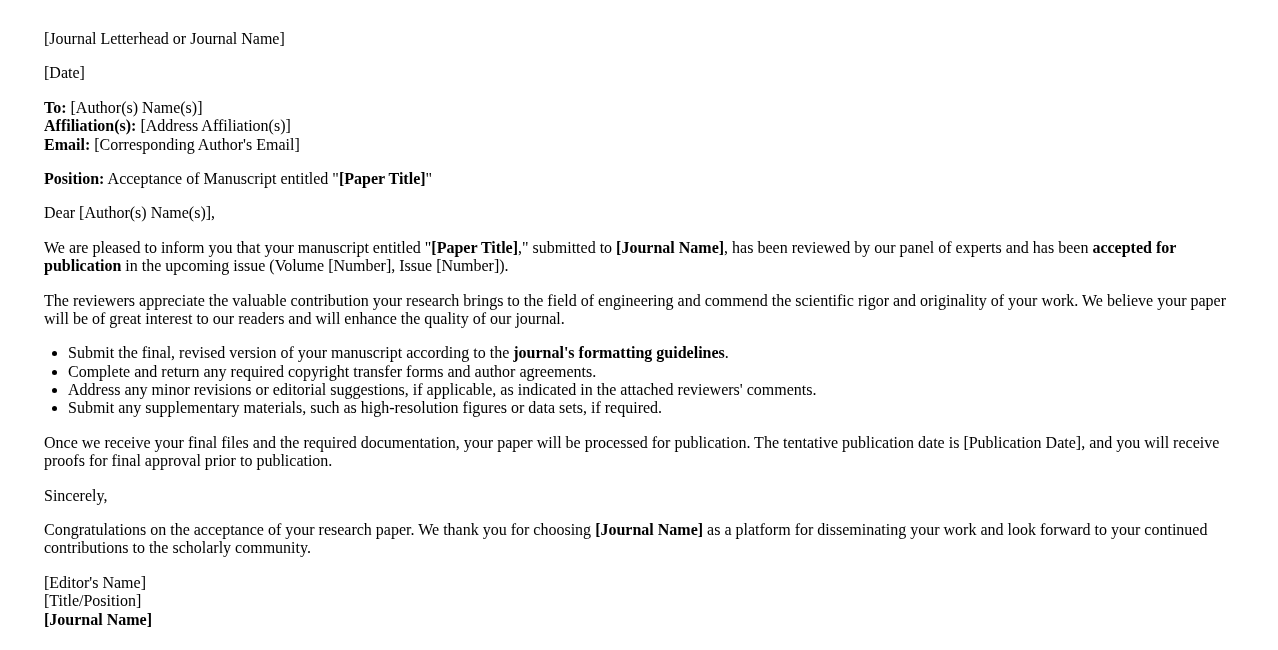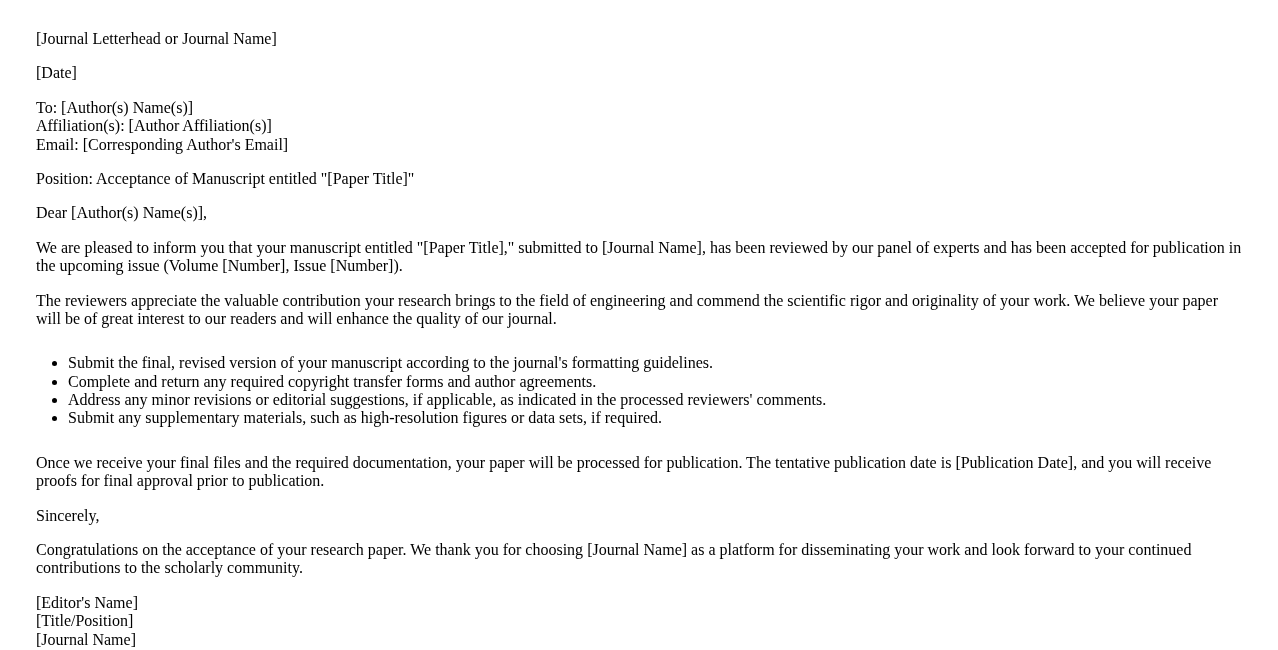--- a/index.html
+++ b/index.html
@@ -7,49 +7,49 @@
     width: 1278px;
     height: 650px;
     overflow: hidden;
     background: #ffffff;
     color: #000000;
     font-family: "Liberation Serif", "DejaVu Serif", serif;
     font-size: 16px;
     line-height: 1.15;
   }
   .document { padding: 14px 28px 0 28px; }
-  .document p { margin: 16px 8px; }
-  .document ul { margin: 26px 0; padding-left: 40px; }
+  .document p { margin: 16px 16px; }
+  .document ul { margin: 16px 0; padding-left: 40px; }
   .document li { margin: 0; padding: 0; }
-  b { font-weight: normal; }
+  b { font-weight: bold; }
 </style>
 </head>
 <body style="background: rgb(255, 255, 255); color: rgb(0, 0, 0);">
 
 <div class="document">
 
   <p>[Journal Letterhead or Journal Name]</p>
 
   <p>[Date]</p>
 
-  <p><b>To:</b><span> [Author(s) Name(s)]</span><br><b>Affiliation(s):</b><span> [Author Affiliation(s)]</span><br><b>Email:</b><span> [Corresponding Author's Email]</span></p>
+  <p><b>To:</b><span> [Author(s) Name(s)]</span><br><b>Affiliation(s):</b><span> [Address Affiliation(s)]</span><br><b>Email:</b><span> [Corresponding Author's Email]</span></p>
 
   <p><b>Position:</b><span> Acceptance of Manuscript entitled "</span><b>[Paper Title]</b><span>"</span></p>
 
   <p>Dear [Author(s) Name(s)],</p>
 
   <p><span>We are pleased to inform you that your manuscript entitled "</span><b>[Paper Title]</b><span>," submitted to </span><b>[Journal Name]</b><span>, has been reviewed by our panel of experts and has been </span><b>accepted for publication</b><span> in the upcoming issue (Volume [Number], Issue [Number]).</span></p>
 
   <p>The reviewers appreciate the valuable contribution your research brings to the field of engineering and commend the scientific rigor and originality of your work. We believe your paper will be of great interest to our readers and will enhance the quality of our journal.</p>
 
 
   <ul>
     <li><span>Submit the final, revised version of your manuscript according to the </span><b>journal's formatting guidelines</b><span>.</span></li>
     <li>Complete and return any required copyright transfer forms and author agreements.</li>
-    <li>Address any minor revisions or editorial suggestions, if applicable, as indicated in the processed reviewers' comments.</li>
+    <li>Address any minor revisions or editorial suggestions, if applicable, as indicated in the attached reviewers' comments.</li>
     <li>Submit any supplementary materials, such as high-resolution figures or data sets, if required.</li>
   </ul>
 
   <p>Once we receive your final files and the required documentation, your paper will be processed for publication. The tentative publication date is [Publication Date], and you will receive proofs for final approval prior to publication.</p>
 
   <p>Sincerely,</p>
 
   <p><span>Congratulations on the acceptance of your research paper. We thank you for choosing </span><b>[Journal Name]</b><span> as a platform for disseminating your work and look forward to your continued contributions to the scholarly community.</span></p>
 
   <p><span>[Editor's Name]</span><br><span>[Title/Position]</span><br><b>[Journal Name]</b></p>

